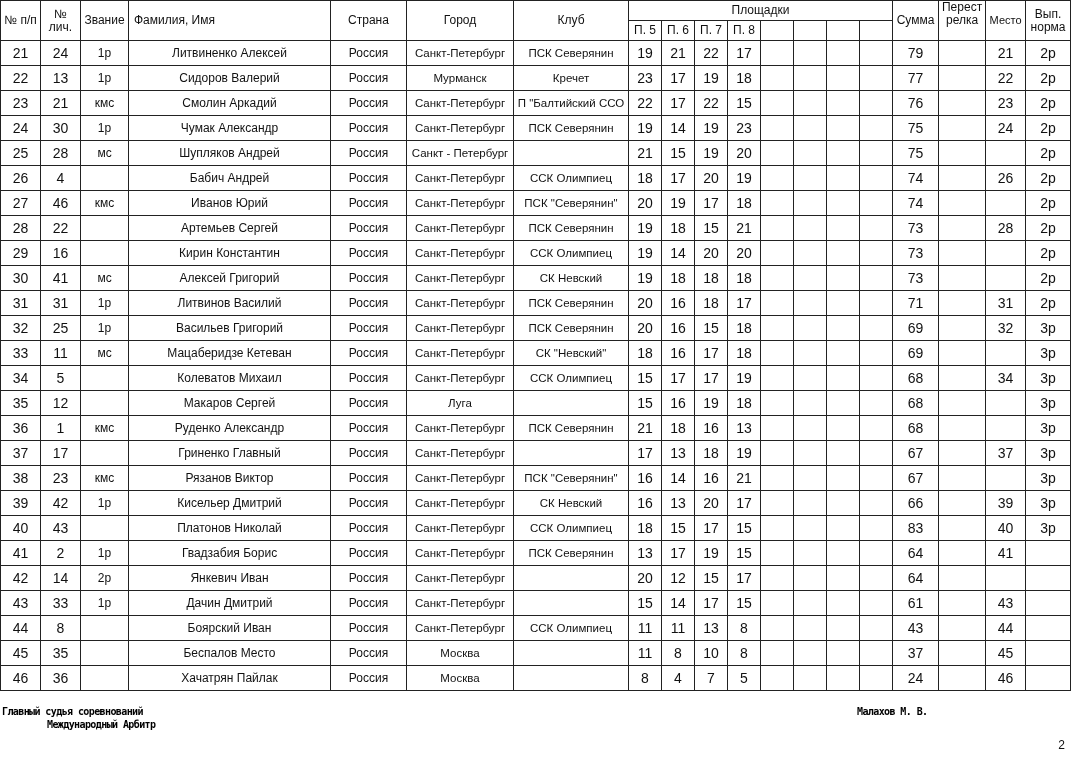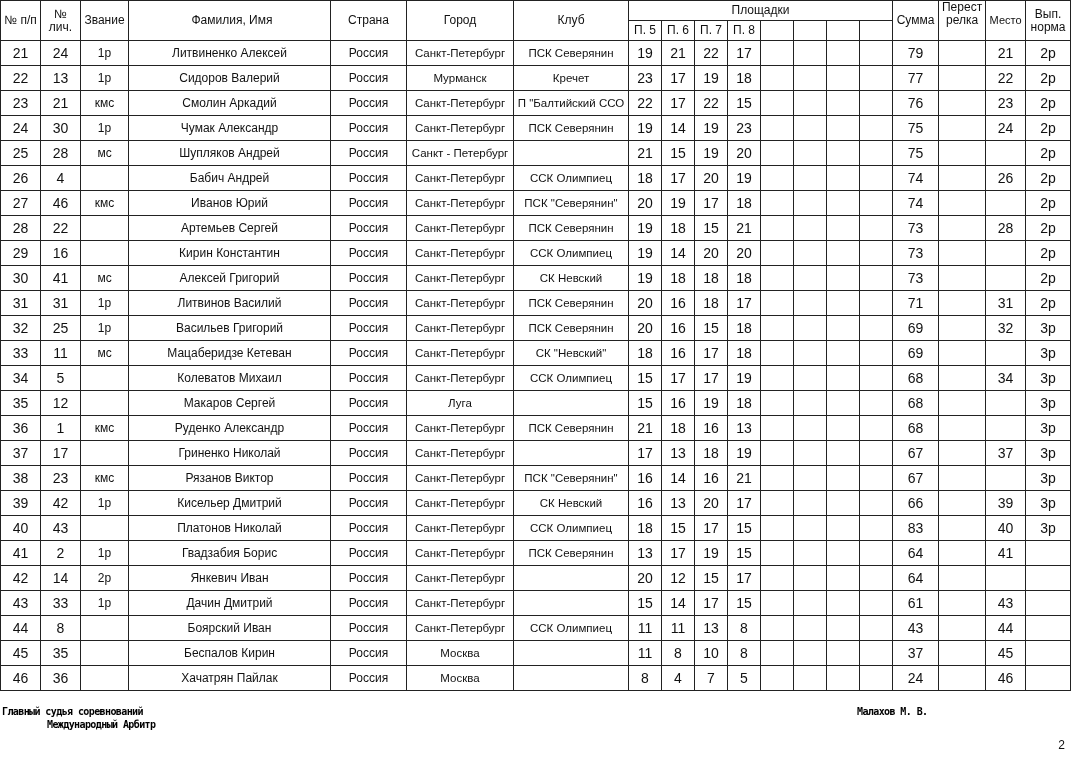--- a/index.html
+++ b/index.html
@@ -43,21 +43,21 @@
     <col style="width:46px">
       <col style="width:47px">
       <col style="width:40px">
       <col style="width:45px">
   </colgroup>
   <thead>
     <tr>
       <th class="h1" rowspan="2" style="white-space:normal;">№ п/п</th>
       <th rowspan="2" style="white-space:normal;">№ лич.</th>
       <th rowspan="2">Звание</th>
-      <th rowspan="2" style="text-align:center;padding-left:5px;">Фамилия, Имя</th>
+      <th rowspan="2" style="text-align:left;padding-left:5px;">Фамилия, Имя</th>
       <th rowspan="2">Страна</th>
       <th rowspan="2">Город</th>
       <th rowspan="2">Клуб</th>
       <th class="h1" colspan="8">Площадки</th>
       <th rowspan="2">Сумма</th>
       <th rowspan="2" style="white-space:normal;vertical-align:top;">Перест релка</th>
       <th rowspan="2" style="font-size:11px;">Место</th>
       <th rowspan="2" style="white-space:normal;">Вып. норма</th>
     </tr>
     <tr>
@@ -405,21 +405,21 @@
         <td class="big"></td>
         <td class="big">68</td>
         <td class="big"></td>
         <td class="big"></td>
         <td class="big">3р</td>
       </tr>
       <tr>
         <td class="big">37</td>
         <td class="big">17</td>
         <td></td>
-        <td class="name">Гриненко Николай</td>
+        <td class="name">Гриненко Главный</td>
         <td>Россия</td>
         <td class="city">Санкт-Петербург</td>
         <td class="club"></td>
         <td class="big">17</td>
         <td class="big">13</td>
         <td class="big">18</td>
         <td class="big">19</td>
         <td class="big"></td>
         <td class="big"></td>
         <td class="big"></td>
@@ -573,21 +573,21 @@
         <td class="big"></td>
         <td class="big">43</td>
         <td class="big"></td>
         <td class="big">44</td>
         <td class="big"></td>
       </tr>
       <tr>
         <td class="big">45</td>
         <td class="big">35</td>
         <td></td>
-        <td class="name">Беспалов Кирин</td>
+        <td class="name">Беспалов Место</td>
         <td>Россия</td>
         <td class="city">Москва</td>
         <td class="club"></td>
         <td class="big">11</td>
         <td class="big">8</td>
         <td class="big">10</td>
         <td class="big">8</td>
         <td class="big"></td>
         <td class="big"></td>
         <td class="big"></td>

